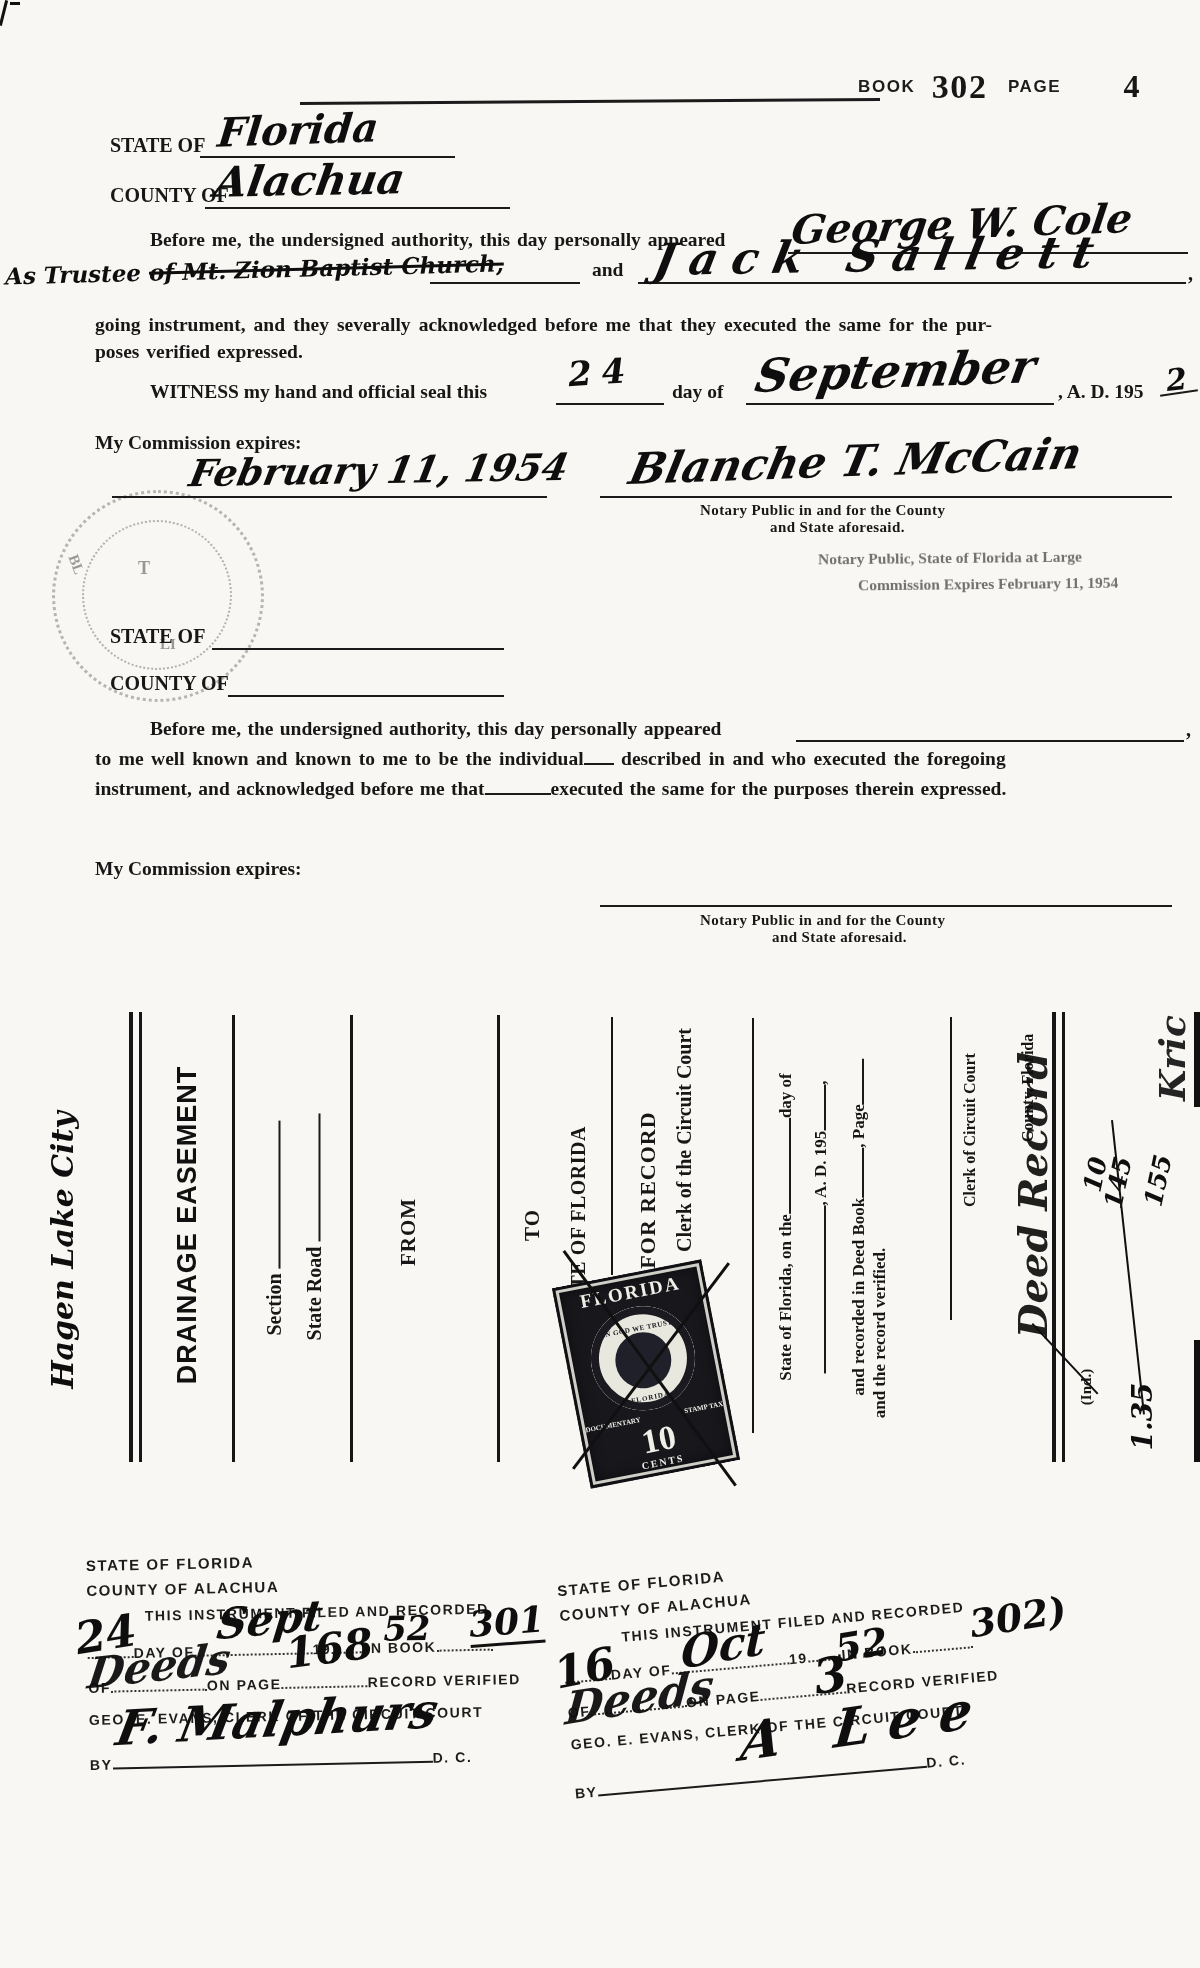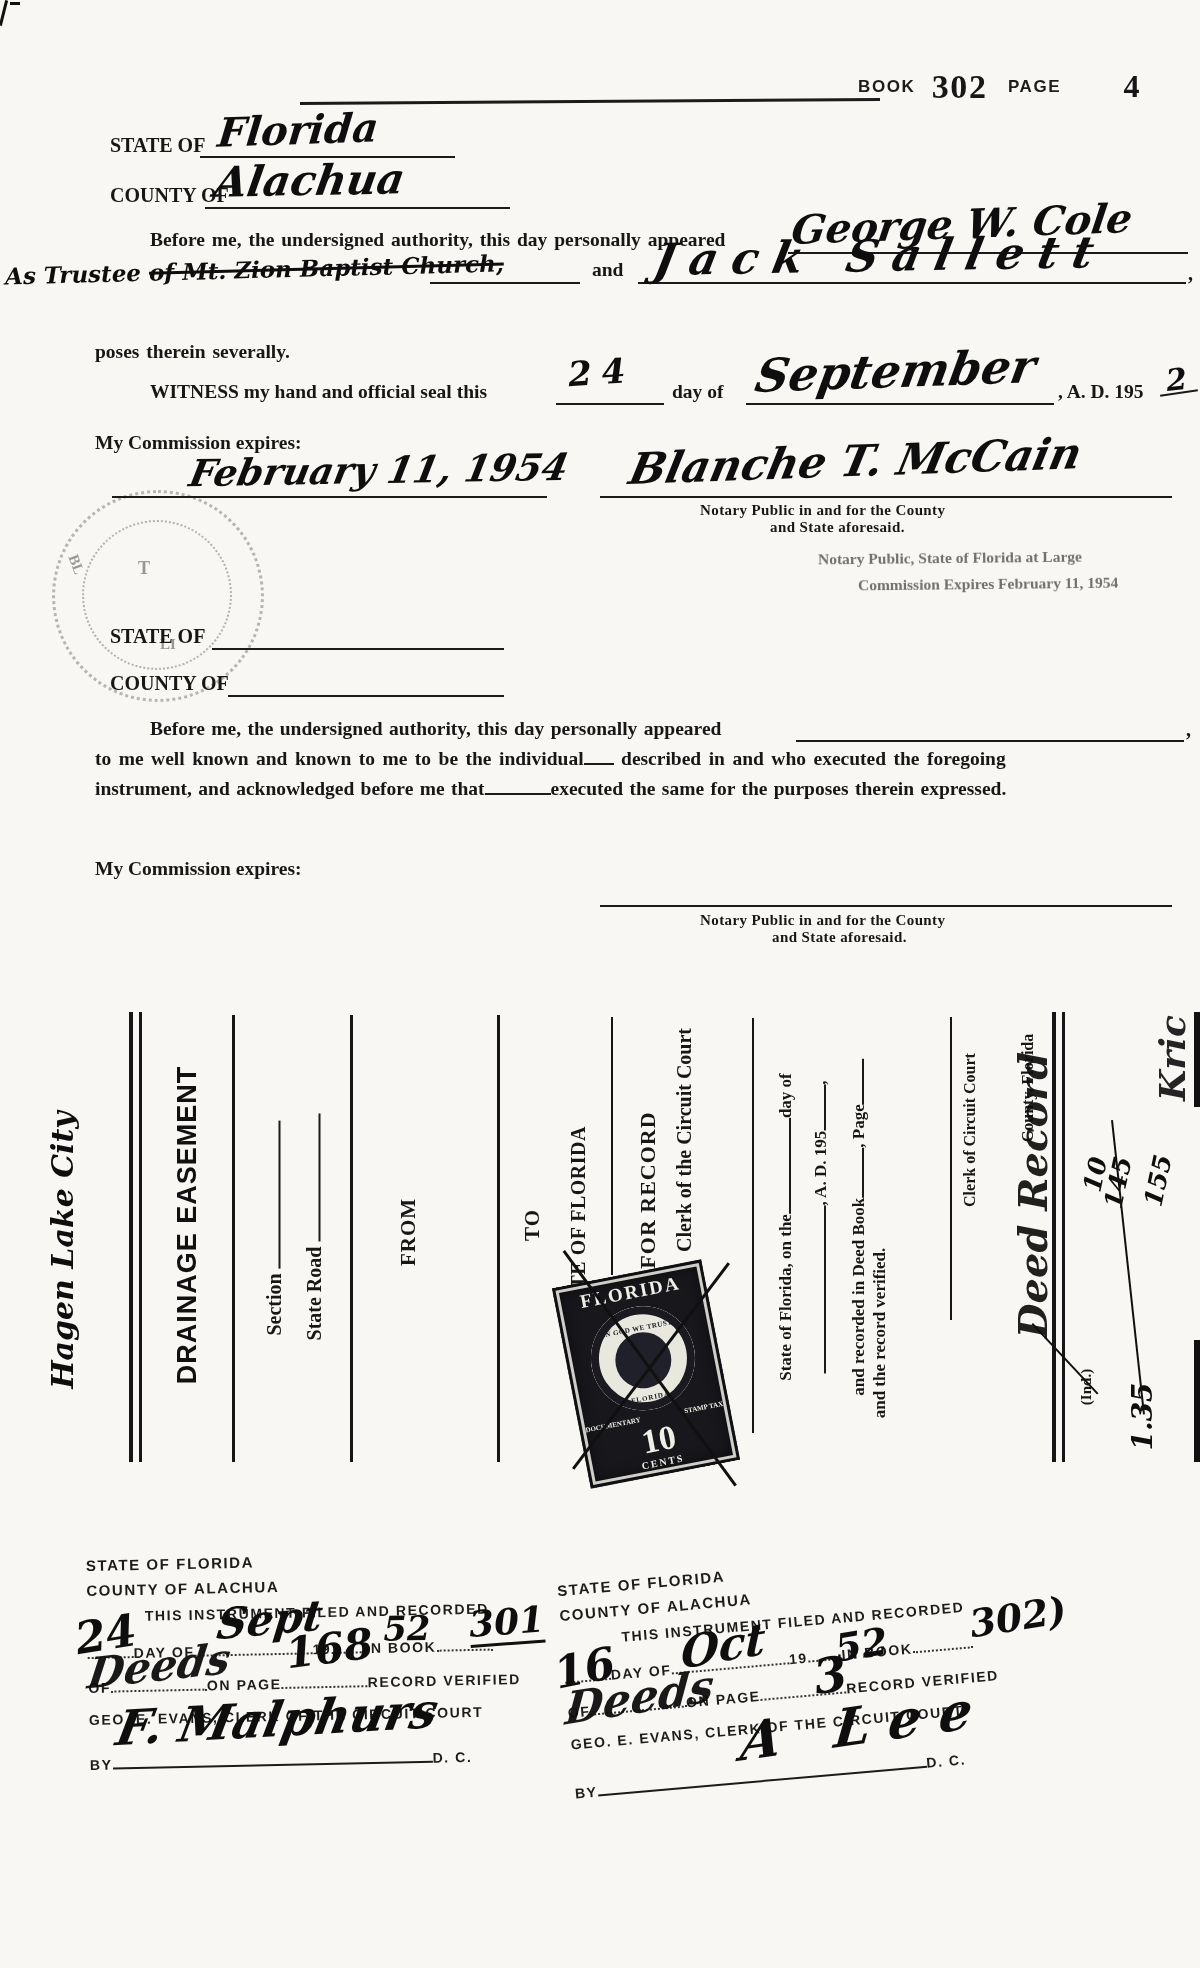--- a/index.html
+++ b/index.html
@@ -59,21 +59,22 @@
 
   <div class="p hw" style="left:5px;top:256px;font-size:23px;transform:rotate(-1.5deg);">
     <span>As Trustee </span><span class="strike">of Mt. Zion Baptist Church,</span>
   </div>
   <div class="p rule" style="left:430px;top:282px;width:150px;"></div>
   <div class="p print" style="left:592px;top:259px;font-size:19.5px;">and</div>
   <div class="p rule" style="left:638px;top:282px;width:548px;"></div>
   <div class="p print" style="left:1188px;top:262px;font-size:20px;">,</div>
   <div class="p hw" style="left:655px;top:230px;font-size:44px;letter-spacing:14px;transform:rotate(-1deg) skewX(-12deg);">Jack Sallett</div>
 
-  <div class="p print" style="left:95px;top:341px;font-size:19.5px;word-spacing:2px;">poses therein severally.</div>
+  <div class="p print" style="left:95px;top:314px;font-size:19.5px;word-spacing:3.2px;">going instrument, and they severally acknowledged before me that they executed the same for the pur-</div>
+  <div class="p print" style="left:95px;top:341px;font-size:19.5px;word-spacing:2px;">poses verified expressed.</div>
 
   <div class="p print" style="left:150px;top:381px;font-size:19.5px;">WITNESS my hand and official seal this</div>
   <div class="p rule" style="left:556px;top:403px;width:108px;"></div>
   <div class="p hw" style="left:568px;top:352px;font-size:34px;letter-spacing:10px;transform:rotate(-4deg);">24</div>
   <div class="p print" style="left:672px;top:381px;font-size:19.5px;">day of</div>
   <div class="p rule" style="left:746px;top:403px;width:308px;"></div>
   <div class="p hw" style="left:756px;top:344px;font-size:46px;transform:rotate(-2deg) skewX(-12deg);">September</div>
   <div class="p print" style="left:1058px;top:381px;font-size:19.5px;">, A. D. 195</div>
   <div class="p hw" style="left:1166px;top:362px;font-size:30px;transform:rotate(-6deg);">2</div>
   <div class="p rule" style="left:1160px;top:392px;width:38px;transform:rotate(-8deg);"></div>

